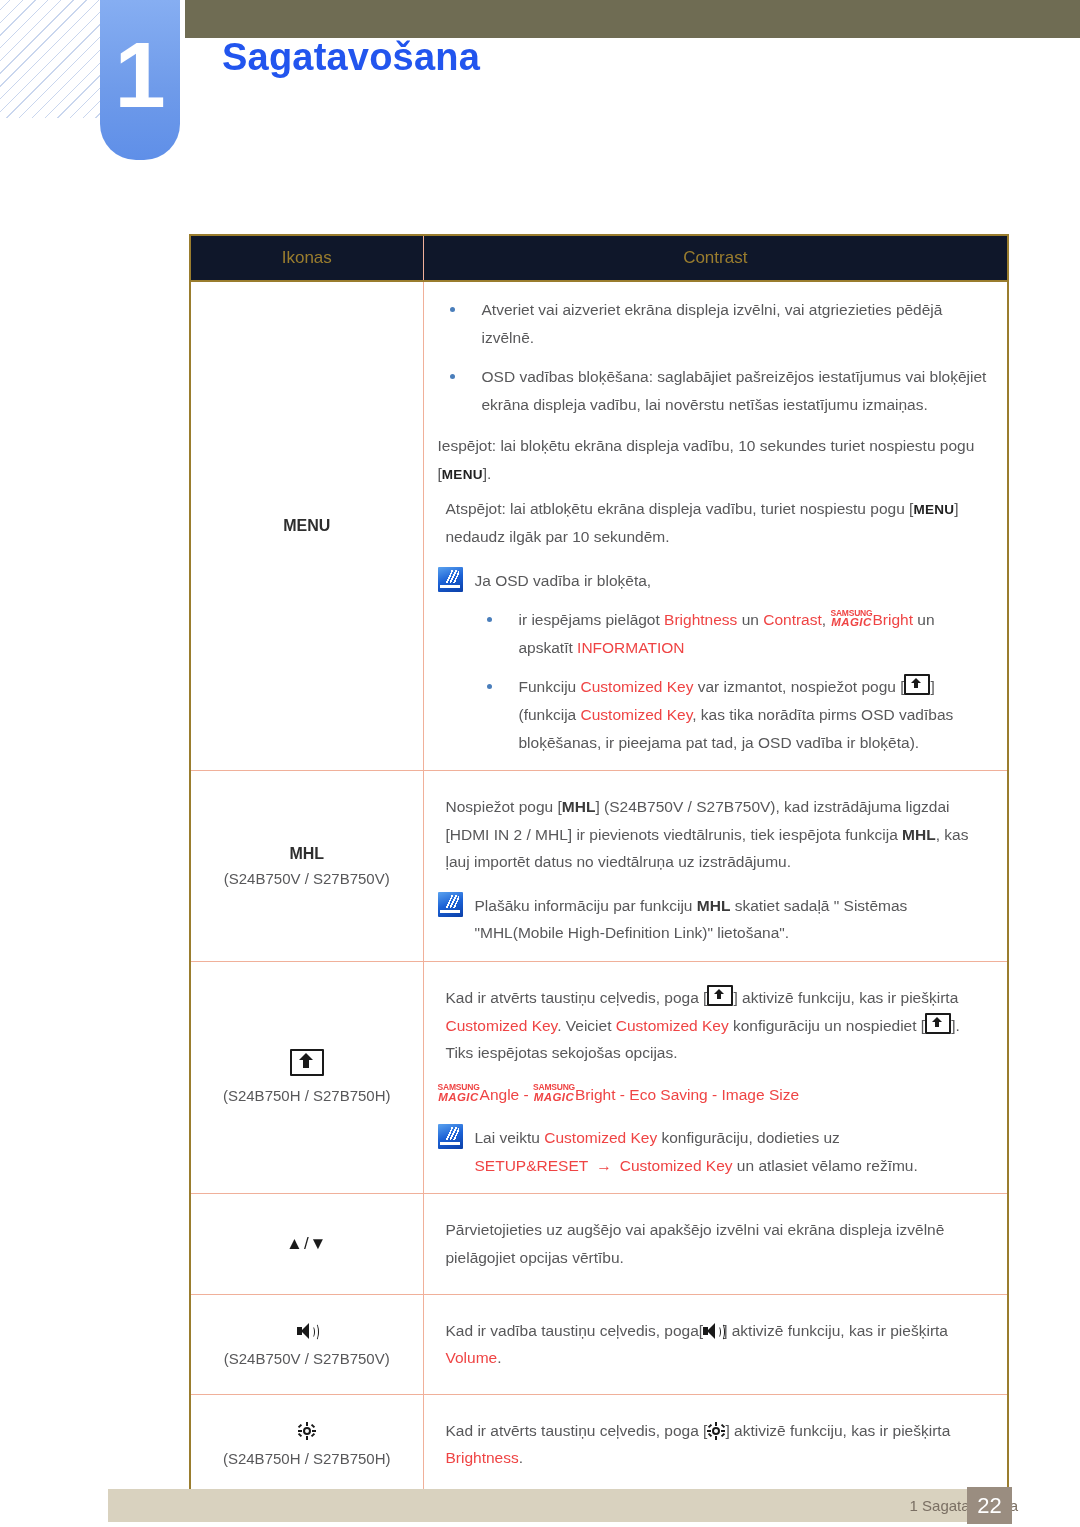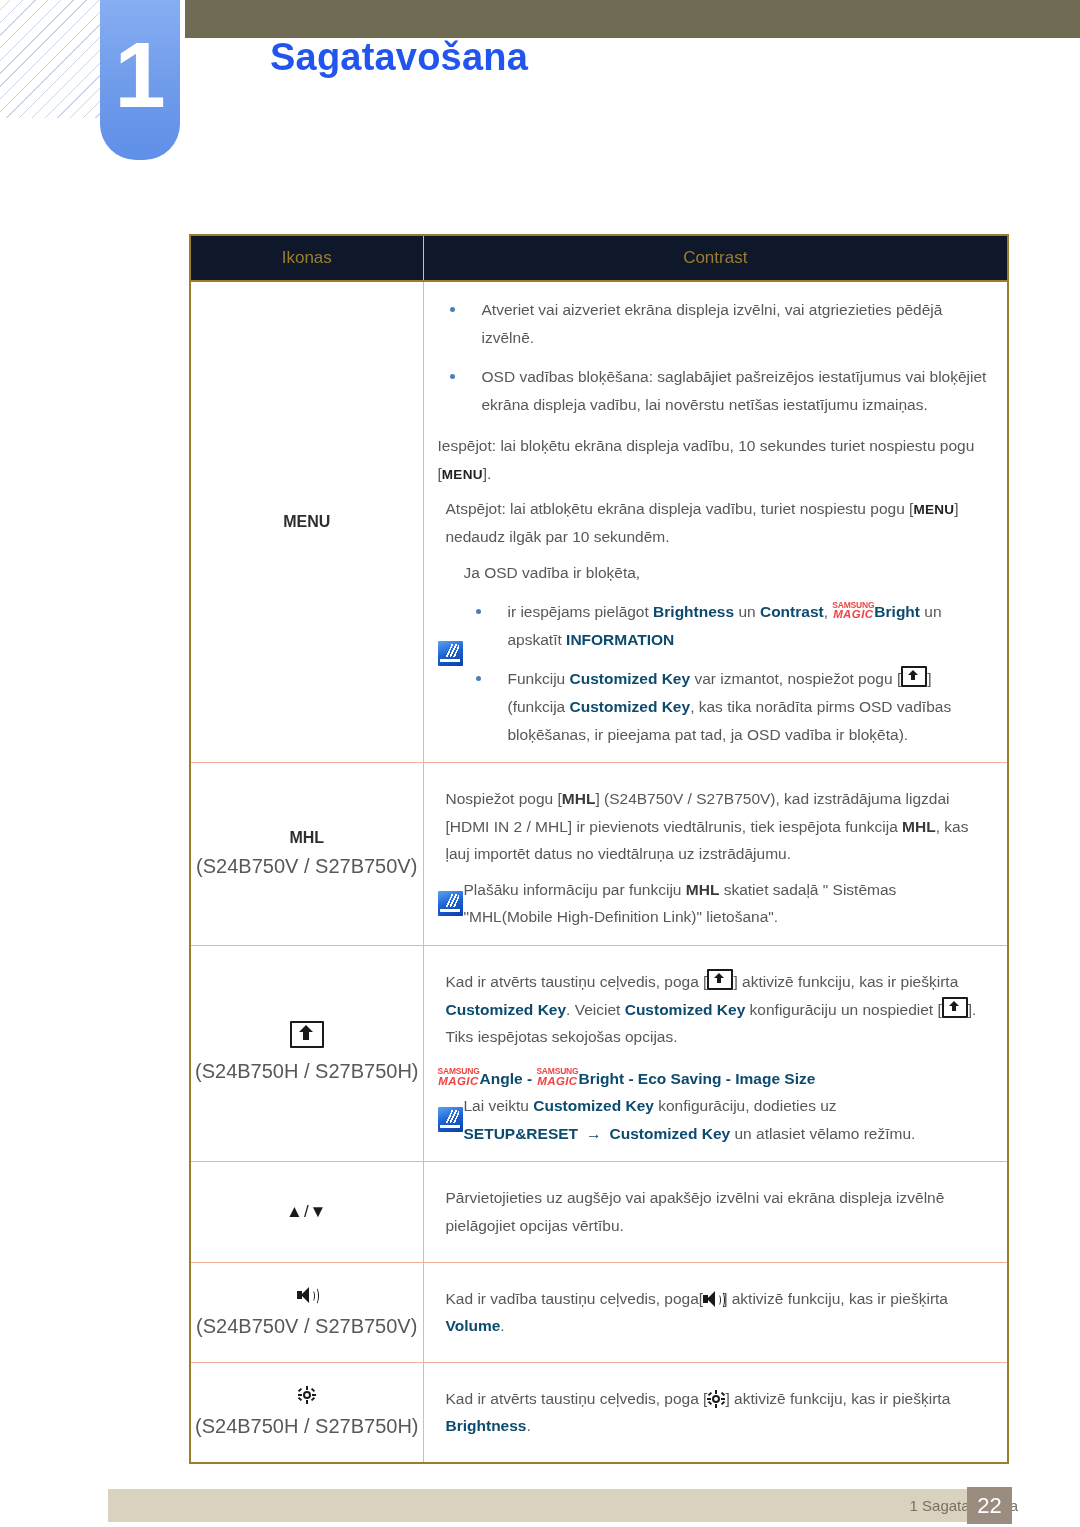--- a/index.html
+++ b/index.html
@@ -26,21 +26,20 @@
     position:absolute;left:100px;top:0;width:80px;height:160px;
     background:linear-gradient(180deg,#86aef2 0%,#6f9bea 55%,#5f8fe8 100%);
     border-bottom-left-radius:36px;border-bottom-right-radius:36px;
     color:#ffffff;font-size:92px;font-weight:bold;line-height:150px;
     text-align:center;
   }
   .chap-title{
     position:absolute;left:222px;top:36px;
     font-size:38px;font-weight:bold;color:#2255ee;
     letter-spacing:.2px;
-    margin-left:48px;
   }
 
   
   .tbl{
     position:absolute;left:189px;top:234px;width:820px;
     border-collapse:collapse;
     border:2px solid #9a7d2e;
     table-layout:fixed;
   }
   .tbl td,.tbl th{
@@ -77,21 +76,21 @@
     position:relative;padding-left:44px;margin:0 0 12px 0;
   }
   .bullets>li:last-child{margin-bottom:0;}
   .bullets>li:before{
     content:"";position:absolute;left:12px;top:11px;
     width:5px;height:5px;border-radius:50%;background:#4a7ebb;
   }
   .plain{margin:8px;}
   .pgap{margin:14px 0 0 0;}
 
-  .org{color:#0c4a6e;font-weight:bold;}
+  .org{color:#ef4444;font-weight:normal;}
   .bk{color:#3a3a3a;font-weight:bold;}
   .menukey{font-weight:bold;color:#222;font-size:13.5px;letter-spacing:.3px;}
 
   
   .magic{
     display:inline-block;vertical-align:baseline;
     font-weight:bold;color:#ef4444;text-align:center;
     line-height:1;position:relative;top:1px;
     margin-right:0px;
   }
@@ -127,21 +126,21 @@
   .noteicon:before{
     content:"";position:absolute;left:4px;top:3px;width:17px;height:13px;
     background:
       linear-gradient(115deg,transparent 42%,#ffffff 42%,#ffffff 50%,transparent 50%),
       linear-gradient(115deg,transparent 58%,#ffffff 58%,#ffffff 66%,transparent 66%),
       linear-gradient(115deg,transparent 74%,#ffffff 74%,#ffffff 82%,transparent 82%);
   }
   .noteicon:after{
     content:"";position:absolute;left:2px;bottom:4px;width:20px;height:3px;background:#ffffff;
   }
-  .noteblock{display:flex;gap:1px;align-items:center;}
+  .noteblock{display:flex;gap:12px;align-items:flex-start;margin-top:16px;}
   .noteblock .ntxt{flex:1 1 auto;}
 
   
   .spk{display:inline-block;position:relative;width:20px;height:16px;vertical-align:-3px;}
   .spk .body{position:absolute;left:0;top:4px;width:5px;height:8px;background:#1a1a1a;}
   .spk .cone{position:absolute;left:4px;top:0;width:0;height:0;
     border-top:8px solid transparent;border-bottom:8px solid transparent;border-right:8px solid #1a1a1a;}
   .spk .w1,.spk .w2{position:absolute;border:1.5px solid #1a1a1a;border-left-color:transparent;
     border-top-color:transparent;border-bottom-color:transparent;border-radius:50%;}
   .spk .w1{left:12px;top:3px;width:4px;height:10px;}
@@ -154,21 +153,21 @@
   .sun .r1{left:8px;top:0;width:2px;height:4px;}
   .sun .r2{left:8px;bottom:0;width:2px;height:4px;}
   .sun .r3{top:8px;left:0;height:2px;width:4px;}
   .sun .r4{top:8px;right:0;height:2px;width:4px;}
   .sun .r5{left:1.5px;top:2.5px;width:2px;height:4px;transform:rotate(45deg);}
   .sun .r6{right:1.5px;top:2.5px;width:2px;height:4px;transform:rotate(-45deg);}
   .sun .r7{left:1.5px;bottom:2.5px;width:2px;height:4px;transform:rotate(-45deg);}
   .sun .r8{right:1.5px;bottom:2.5px;width:2px;height:4px;transform:rotate(45deg);}
 
   .arrows{font-size:17px;color:#1a1a1a;letter-spacing:1px;}
-  .devlabel{font-size:20px;color:#58585a;}
+  .devlabel{font-size:15px;color:#58585a;}
   .iconbold{font-weight:bold;color:#2e2e2e;font-size:16px;}
 
   
   .footbar{
     position:absolute;left:108px;top:1489px;width:866px;height:33px;
     background:#d9d2bf;
   }
   .foottext{
     position:absolute;right:62px;top:1489px;height:33px;line-height:33px;
     color:#7a6f63;font-size:15px;

